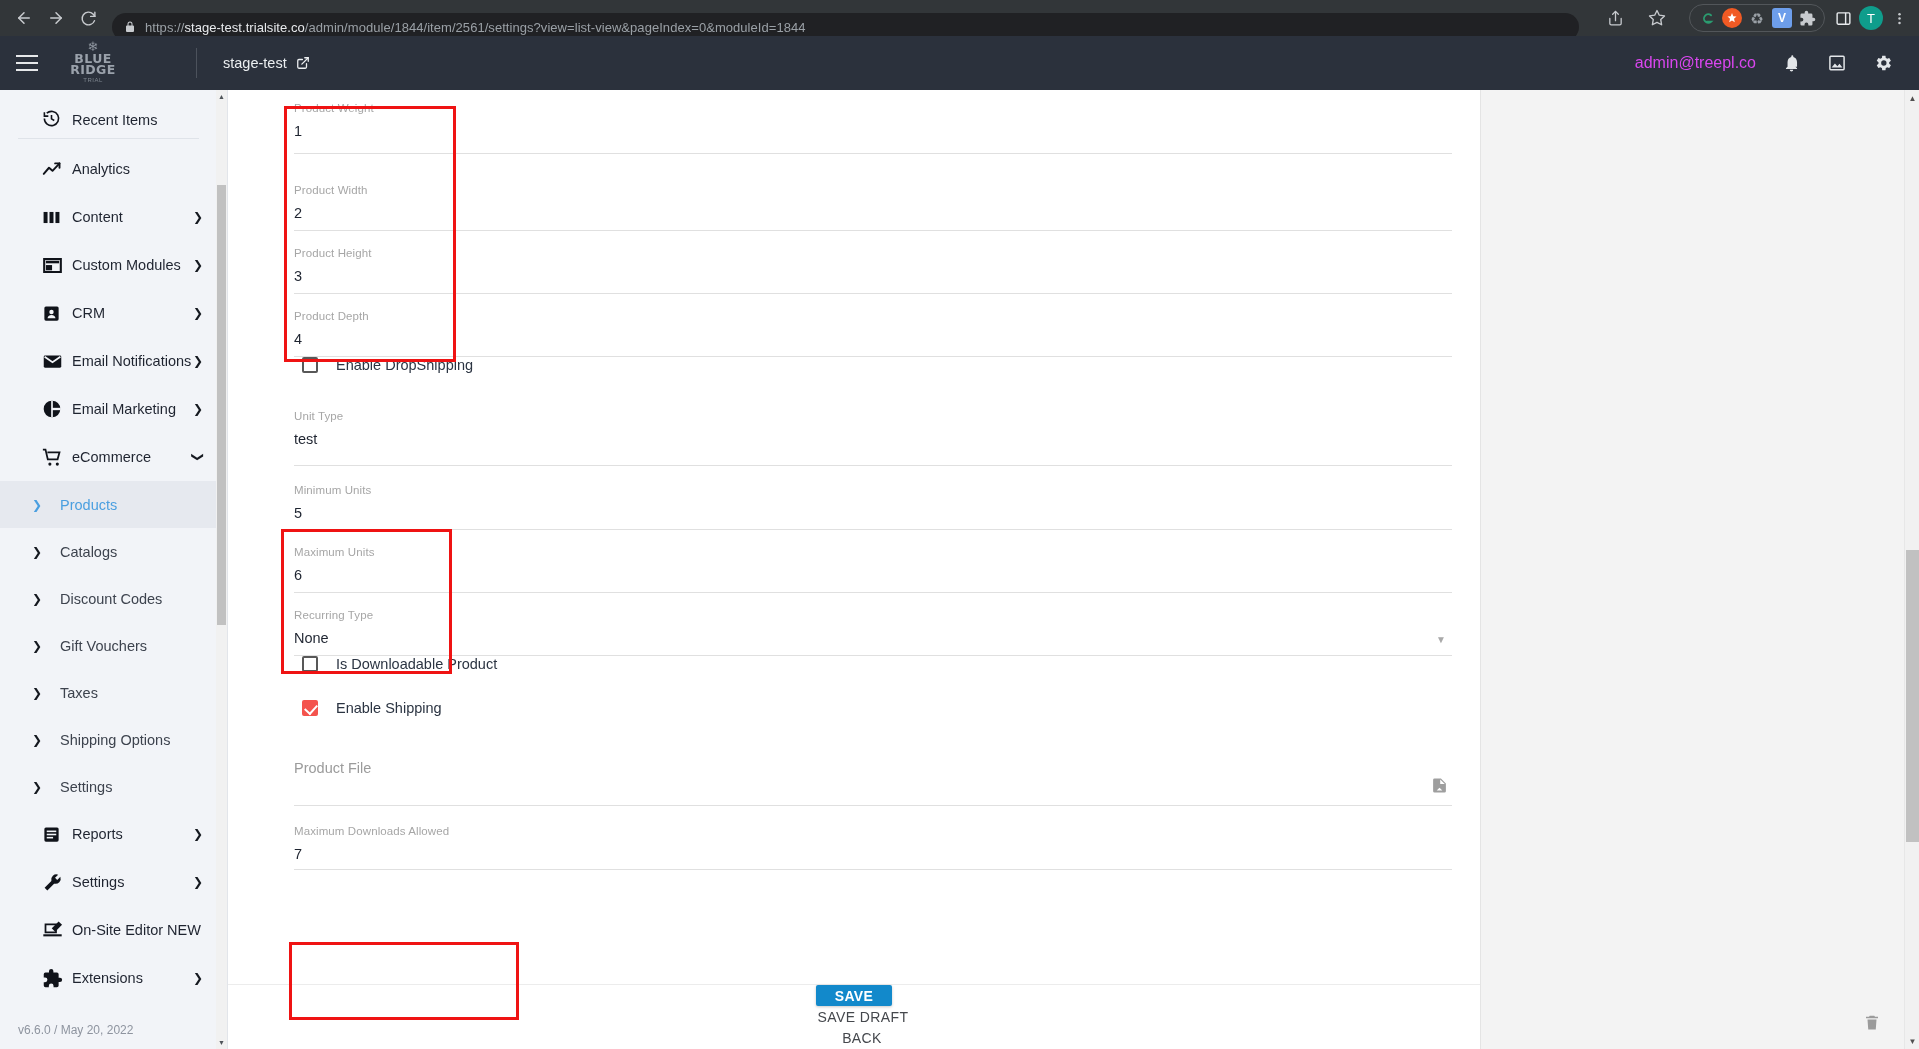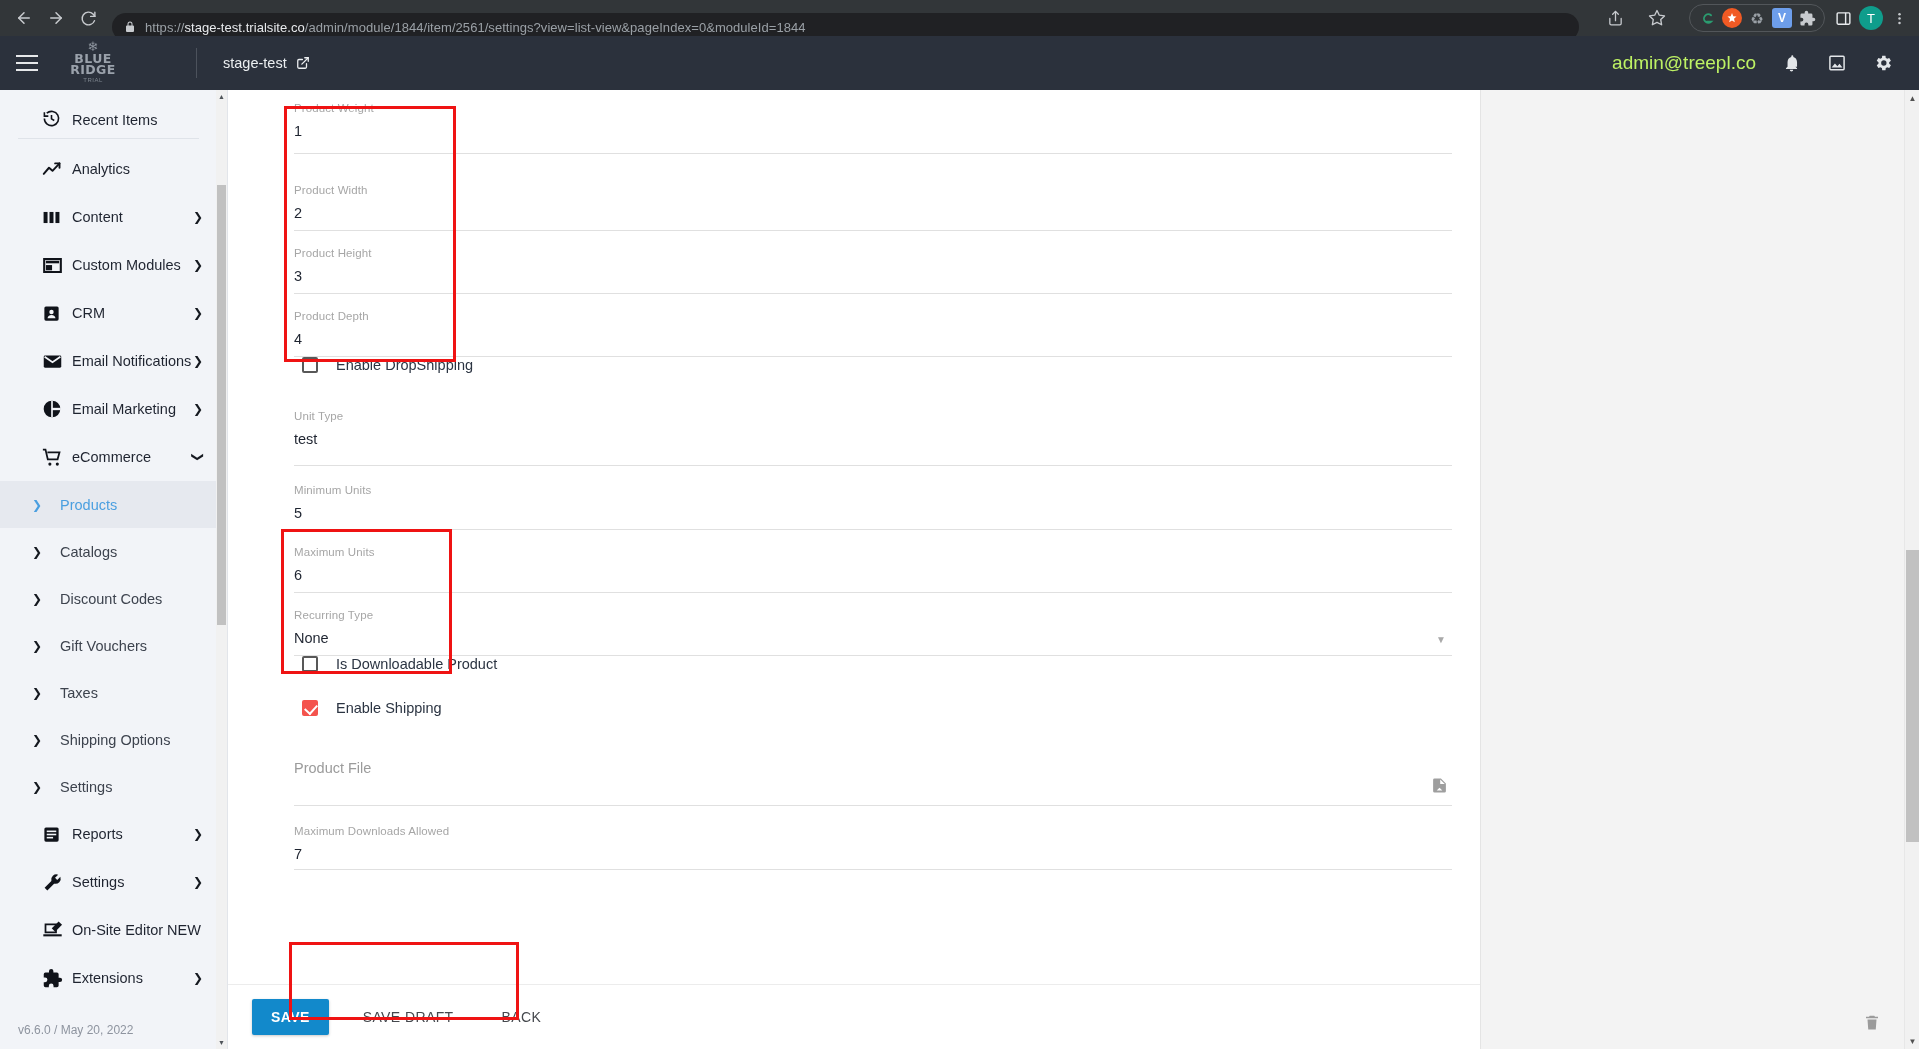--- a/index.html
+++ b/index.html
@@ -95,21 +95,21 @@
     font-size: 12.5px; font-weight: 700; letter-spacing: 0.4px;
     color: #9aa1ab;
   }
   .brand .bl3 { font-size: 6px; color: #7d848e; letter-spacing: .5px;}
   .hdr-divider { width: 1px; height: 30px; background: #4c525c; margin: 0 26px 0 60px; }
   .site-name { display: flex; align-items: center; gap: 9px; font-size: 14.5px; color: #eceff1; }
   .hdr-right {
     margin-left: auto; display: flex; align-items: center; gap: 26px;
     padding-right: 26px;
   }
-  .hdr-email { font-size: 19px; color: #bef264; }
+  .hdr-email { font-size: 16px; color: #d946ef; }
   .hdr-icon { color: #e3e6e9; display: flex; align-items: center; }
 
   .app-body { flex: 1 1 auto; display: flex; min-height: 0; position: relative; }
 
   
   .sidebar {
     width: 228px; flex: 0 0 228px;
     background: #f2f4f8;
     position: relative;
     overflow: hidden;
@@ -178,20 +178,21 @@
     position: absolute; left: 0; right: 0; top: 0; bottom: 65px;
     padding: 0 28px 0 66px;
     overflow: hidden;
   }
   .bottom-bar {
     position: absolute; left: 0; right: 0; bottom: 0; height: 65px;
     background: #ffffff;
     border-top: 1px solid #ececec;
     display: flex; align-items: center;
     padding: 0 24px 0 24px;
+    flex-direction: column;
   }
   .btn-save {
     background: #1289cb; color: #ffffff;
     border: none; border-radius: 2px;
     height: 36px; padding: 0 19px;
     font-size: 14px; font-weight: 700; letter-spacing: .4px;
     font-family: "Liberation Sans", sans-serif;
     box-shadow: 0 1px 3px rgba(0,0,0,.22);
   }
   .btn-flat {

